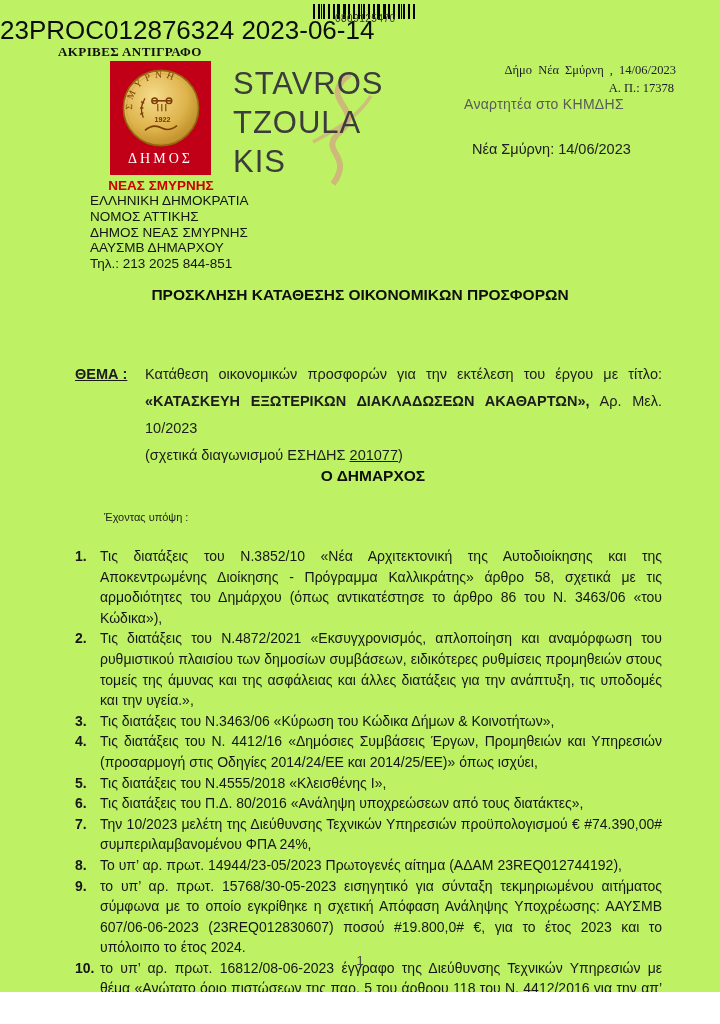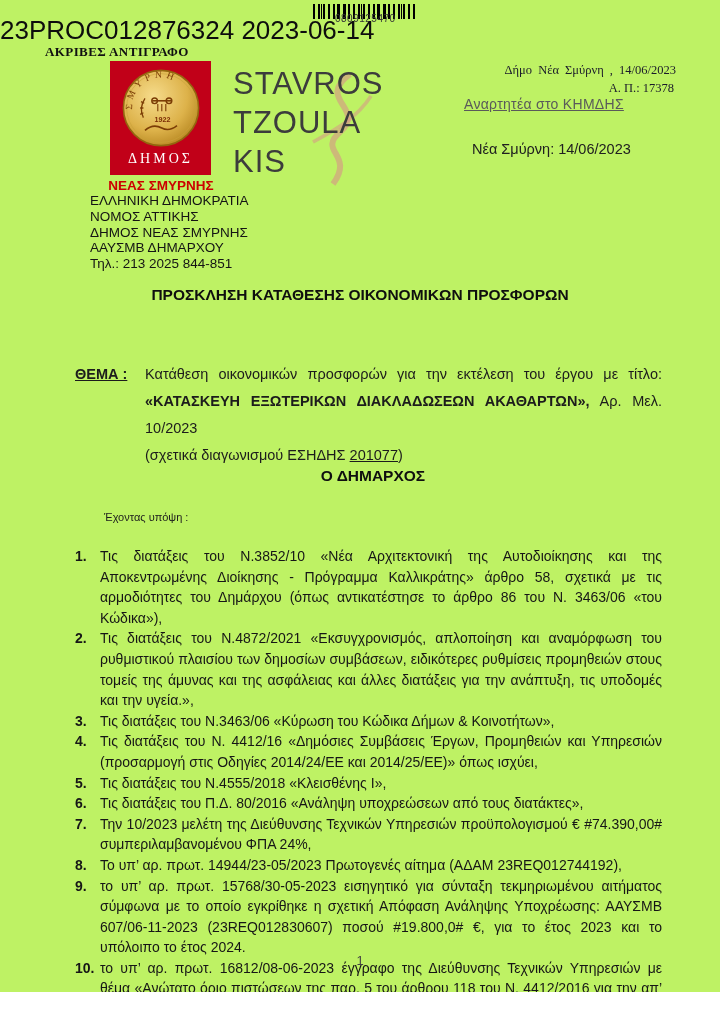--- a/index.html
+++ b/index.html
@@ -11,21 +11,21 @@
 
   
   .barcode {
     left:313px; top:4px; width:102px; height:15px;
     background:
       repeating-linear-gradient(90deg,#000 0 2px,transparent 2px 5px),
       repeating-linear-gradient(90deg,#000 0 1px,transparent 1px 8px);
   }
   .barcode-num { left:335px; top:13px; font-size:10px; color:#333; letter-spacing:.5px; }
   .adam-line { left:0; right:0; top:15px; text-align:left; font-size:26px; color:#0d0d0d; }
-  .certified { left:45px; top:44px; font-family:"Liberation Serif",serif; font-weight:bold; font-size:13px; letter-spacing:.4px; color:#111; }
+  .certified { left:58px; top:44px; font-family:"Liberation Serif",serif; font-weight:bold; font-size:13px; letter-spacing:.4px; color:#111; }
 
   
   .emblem {
     left:110px; top:61px; width:101px; height:114px;
     background:var(--emblem-red,#c10018);
     display:flex; flex-direction:column; align-items:center;
   }
   .emblem svg.coin { width:80px; height:80px; margin-top:7px; }
   .emblem-word {
     color:#fff; font-family:"Liberation Serif",serif; font-size:14px;
@@ -38,21 +38,21 @@
   .agency { left:90px; top:193px; font-size:13.5px; line-height:15.8px; color:#141414; }
 
   
   .flourish { left:295px; top:70px; width:82px; height:120px; }
   .sig-name { left:233px; top:64px; font-size:31px; line-height:39px; color:#3c3c3c; letter-spacing:1px; }
   .sig-details { left:356px; top:70px; font-size:14.5px; line-height:20.5px; color:#1f1f1f; }
 
   
   .proto-line1 { right:44px; top:63px; font-family:"Liberation Serif",serif; font-size:12.5px; color:#1a1a2a; word-spacing:3px; }
   .proto-line2 { right:46px; top:81px; font-family:"Liberation Serif",serif; font-size:12.5px; color:#1a1a2a; }
-  .kimdis { left:464px; top:96px; font-size:14px; color:#5a5a5a; text-decoration:underline; letter-spacing:.3px; }
+  .kimdis { left:464px; top:96px; font-size:14px; color:#5a5a5a; letter-spacing:.3px; }
   .city-date { left:472px; top:141px; font-size:14.5px; color:#202020; }
 
   
   .doc-title { left:0; right:0; top:286px; text-align:center; font-weight:bold; font-size:15.5px; color:#0f0f0f; }
   .subject { left:75px; top:361px; width:587px; font-size:14.5px; line-height:27px; }
   .subject-label { position:absolute; left:0; top:0; font-weight:bold; text-decoration:underline; }
   .subject-body { margin-left:70px; }
   .s-line1 { text-align:justify; text-align-last:justify; }
   .s-line2 { text-align:justify; text-align-last:justify; }
   .bold { font-weight:bold; }
@@ -150,18 +150,18 @@
 
   <ol class="abs law-list">
     <li><span class="num">1.</span><span>Τις διατάξεις του Ν.3852/10 «Νέα Αρχιτεκτονική της Αυτοδιοίκησης και της Αποκεντρωμένης Διοίκησης - Πρόγραμμα Καλλικράτης» άρθρο 58, σχετικά με τις αρμοδιότητες του Δημάρχου (όπως αντικατέστησε το άρθρο 86 του Ν. 3463/06 «του Κώδικα»),</span></li>
     <li><span class="num">2.</span><span>Τις διατάξεις του Ν.4872/2021 «Εκσυγχρονισμός, απλοποίηση και αναμόρφωση του ρυθμιστικού πλαισίου των δημοσίων συμβάσεων, ειδικότερες ρυθμίσεις προμηθειών στους τομείς της άμυνας και της ασφάλειας και άλλες διατάξεις για την ανάπτυξη, τις υποδομές και την υγεία.»,</span></li>
     <li><span class="num">3.</span><span>Τις διατάξεις του Ν.3463/06 «Κύρωση του Κώδικα Δήμων &amp; Κοινοτήτων»,</span></li>
     <li><span class="num">4.</span><span>Τις διατάξεις του Ν. 4412/16 «Δημόσιες Συμβάσεις Έργων, Προμηθειών και Υπηρεσιών (προσαρμογή στις Οδηγίες 2014/24/ΕΕ και 2014/25/ΕΕ)» όπως ισχύει,</span></li>
     <li><span class="num">5.</span><span>Τις διατάξεις του Ν.4555/2018 «Κλεισθένης Ι»,</span></li>
     <li><span class="num">6.</span><span>Τις διατάξεις του Π.Δ. 80/2016 «Ανάληψη υποχρεώσεων από τους διατάκτες»,</span></li>
     <li><span class="num">7.</span><span>Την 10/2023 μελέτη της Διεύθυνσης Τεχνικών Υπηρεσιών προϋπολογισμού € #74.390,00# συμπεριλαμβανομένου  ΦΠΑ 24%,</span></li>
     <li><span class="num">8.</span><span>Το υπ’ αρ. πρωτ. 14944/23-05/2023 Πρωτογενές αίτημα (ΑΔΑΜ 23REQ012744192),</span></li>
-    <li><span class="num">9.</span><span>το υπ’ αρ. πρωτ. 15768/30-05-2023 εισηγητικό για σύνταξη τεκμηριωμένου αιτήματος σύμφωνα με το οποίο εγκρίθηκε η σχετική Απόφαση Ανάληψης Υποχρέωσης: ΑΑΥΣΜΒ 607/06-11-2023 (23REQ012830607) ποσού #19.800,0# €, για το έτος 2023 και το υπόλοιπο το έτος 2024.</span></li>
+    <li><span class="num">9.</span><span>το υπ’ αρ. πρωτ. 15768/30-05-2023 εισηγητικό για σύνταξη τεκμηριωμένου αιτήματος σύμφωνα με το οποίο εγκρίθηκε η σχετική Απόφαση Ανάληψης Υποχρέωσης: ΑΑΥΣΜΒ 607/06-06-2023 (23REQ012830607) ποσού #19.800,0# €, για το έτος 2023 και το υπόλοιπο το έτος 2024.</span></li>
     <li><span class="num">10.</span><span>το υπ’ αρ. πρωτ. 16812/08-06-2023 έγγραφο της Διεύθυνσης Τεχνικών Υπηρεσιών με θέμα «Ανώτατο όριο πιστώσεων της παρ. 5 του άρθρου 118 του Ν. 4412/2016 για την απ’ ευθείας ανάθεση της σύμβασης του έργου «ΚΑΤΑΣΚΕΥΗ ΕΞΩΤΕΡΙΚΩΝ ΔΙΑΚΛΑΔΩΣΕΩΝ ΑΚΑΘΑΡΤΩΝ»»,</span></li>
   </ol>
 
   <div class="abs pagenum">1</div>
 </div>
 
 </body></html>

